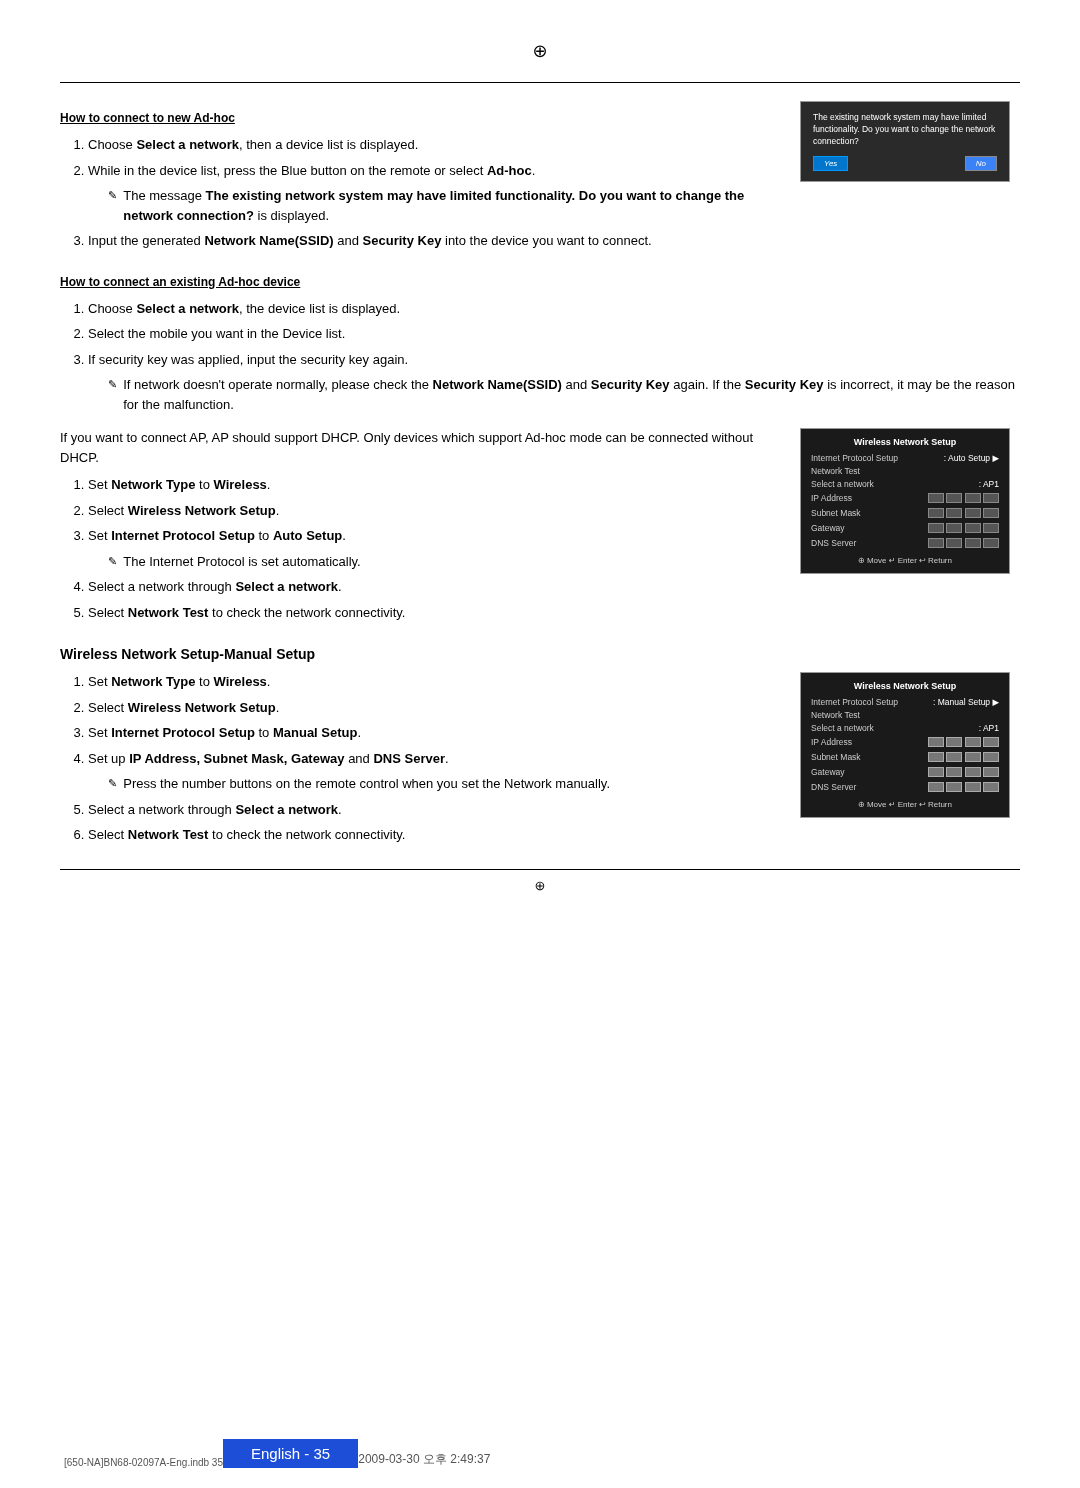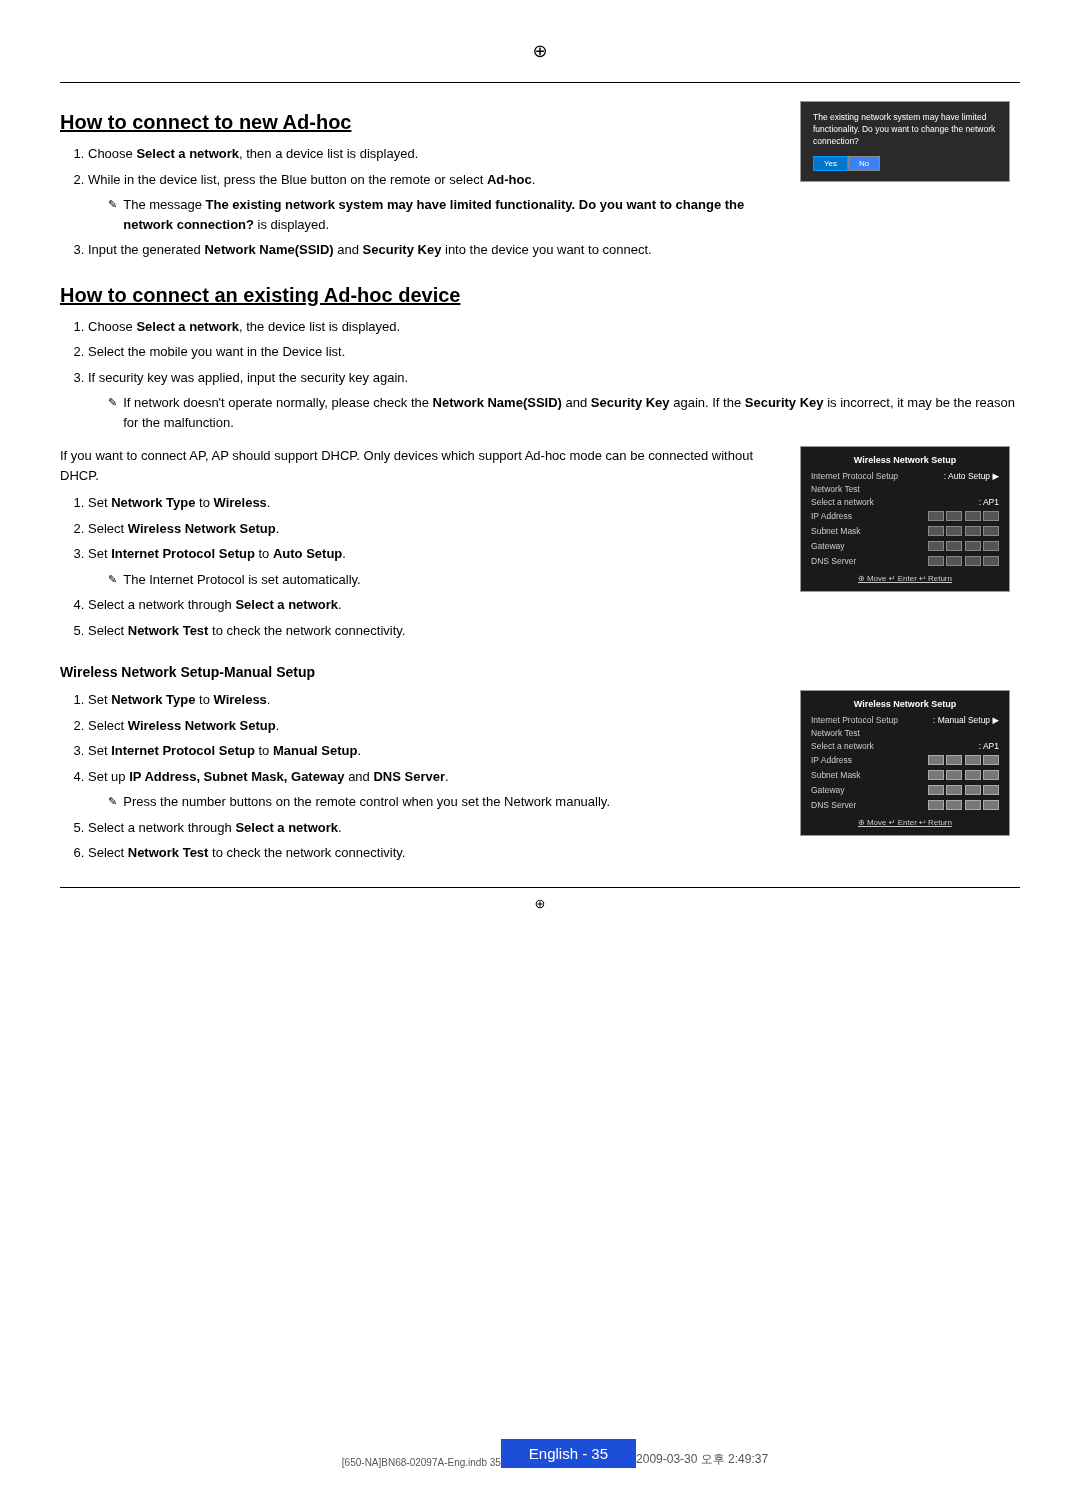--- a/index.html
+++ b/index.html
@@ -32,21 +32,21 @@
       padding-left: 30px;
       margin-bottom: 14px;
       line-height: 1.5;
       font-size: 13px;
     }
     .intro-text .dash {
       font-weight: bold;
       margin-right: 4px;
     }
     .section-heading {
-      font-size: 20px;
+      font-size: 12px;
       font-weight: bold;
       text-decoration: underline;
       margin-bottom: 10px;
       margin-top: 10px;
     }
     .section-heading-bold {
       font-size: 14px;
       font-weight: bold;
       margin-bottom: 10px;
       margin-top: 14px;
@@ -111,21 +111,20 @@
     }
     .screen-image .screen-row .label { color: #ccc; }
     .screen-image .screen-row .value { color: #fff; }
     .screen-image .screen-footer {
       display: flex;
       justify-content: center;
       gap: 6px;
       margin-top: 6px;
       font-size: 8px;
       color: #ccc;
-      text-decoration: underline;
     }
     .screen-image .input-box {
       width: 16px;
       height: 10px;
       background: #555;
       border: 1px solid #888;
       display: inline-block;
     }
     .screen-image .input-box-filled {
       width: 16px;
@@ -144,22 +143,23 @@
       width: 210px;
     }
     .dialog-screen .dialog-text {
       font-size: 8.5px;
       color: #fff;
       line-height: 1.4;
       margin-bottom: 8px;
     }
     .dialog-screen .dialog-buttons {
       display: flex;
-      gap: 0;
-      justify-content: flex-start;
+      gap: 8px;
+      justify-content: space-between;
+      font-style: italic;
     }
     .dialog-screen .dialog-btn {
       background: #3b82f6;
       border: 1px solid #888;
       color: #fff;
       font-size: 8px;
       padding: 2px 10px;
     }
     .dialog-screen .dialog-btn.selected {
       background: #0077cc;
@@ -172,24 +172,23 @@
     }
     .two-col-main { flex: 1; }
     .two-col-side { width: 220px; flex-shrink: 0; }
 
     .footer {
       position: absolute;
       bottom: 20px;
       left: 4px;
       right: 0;
       display: flex;
-      justify-content: center;
+      justify-content: flex-start;
       align-items: flex-end;
       padding: 0 60px;
-      margin-left: 26px;
     }
     .footer-left {
       font-size: 10px;
       color: #555;
     }
     .footer-center {
       text-align: center;
     }
     .footer-center-inner {
       background: #1d4ed8;

